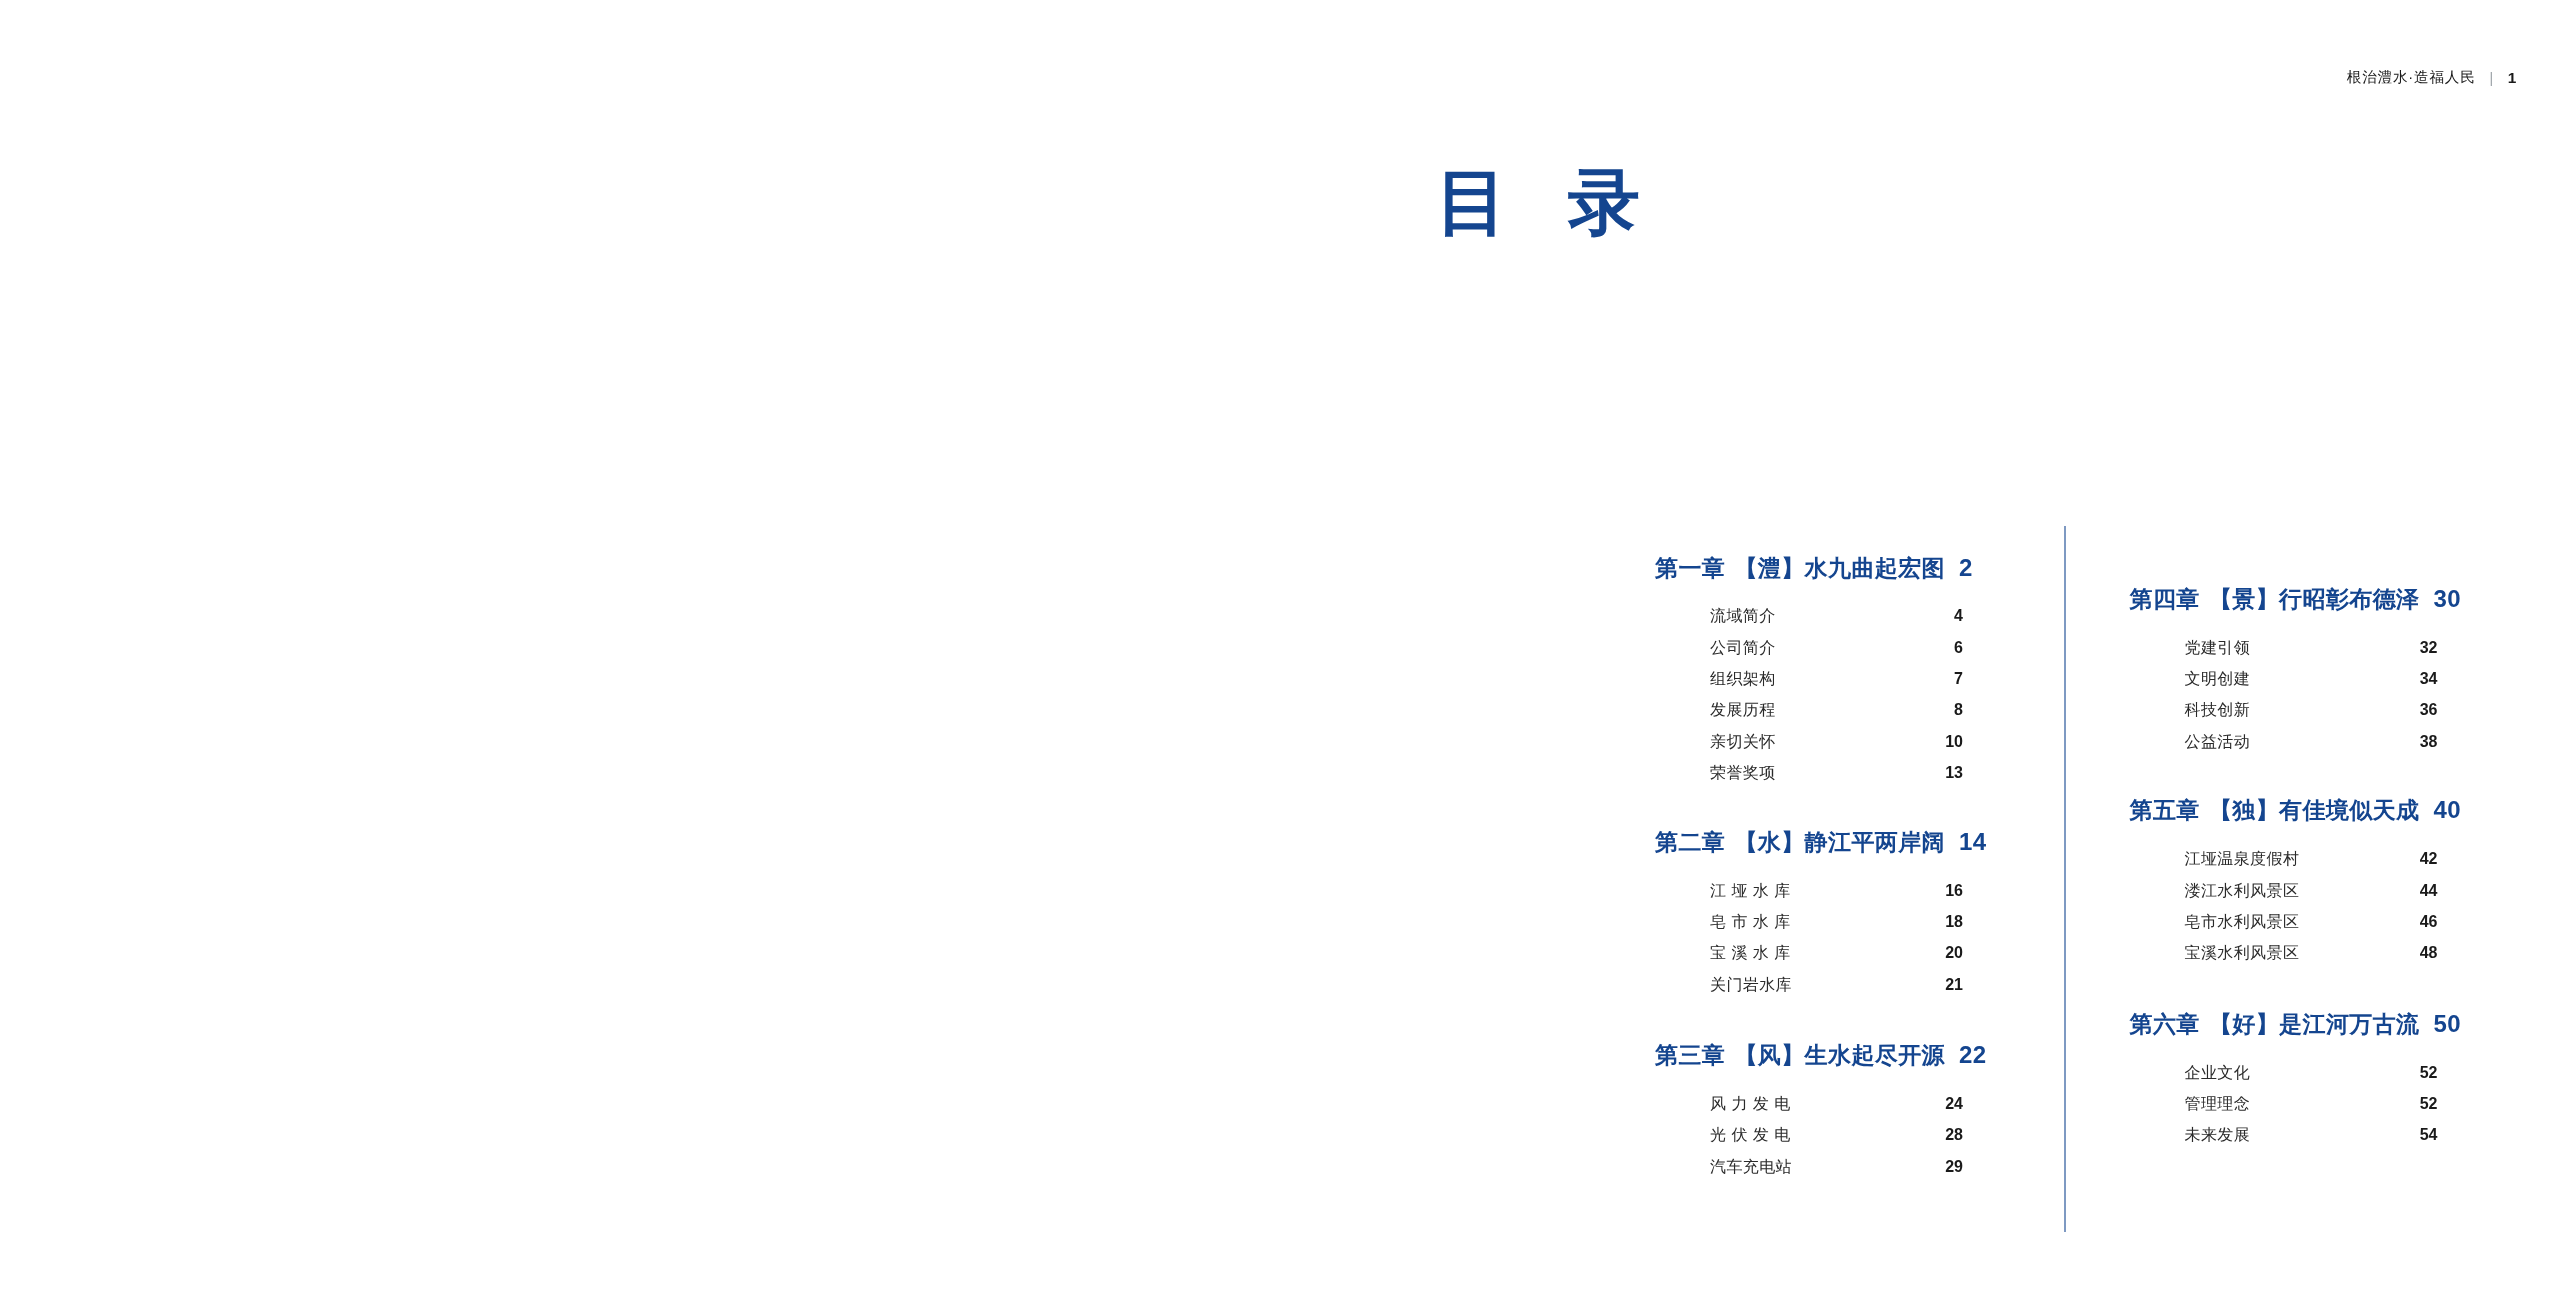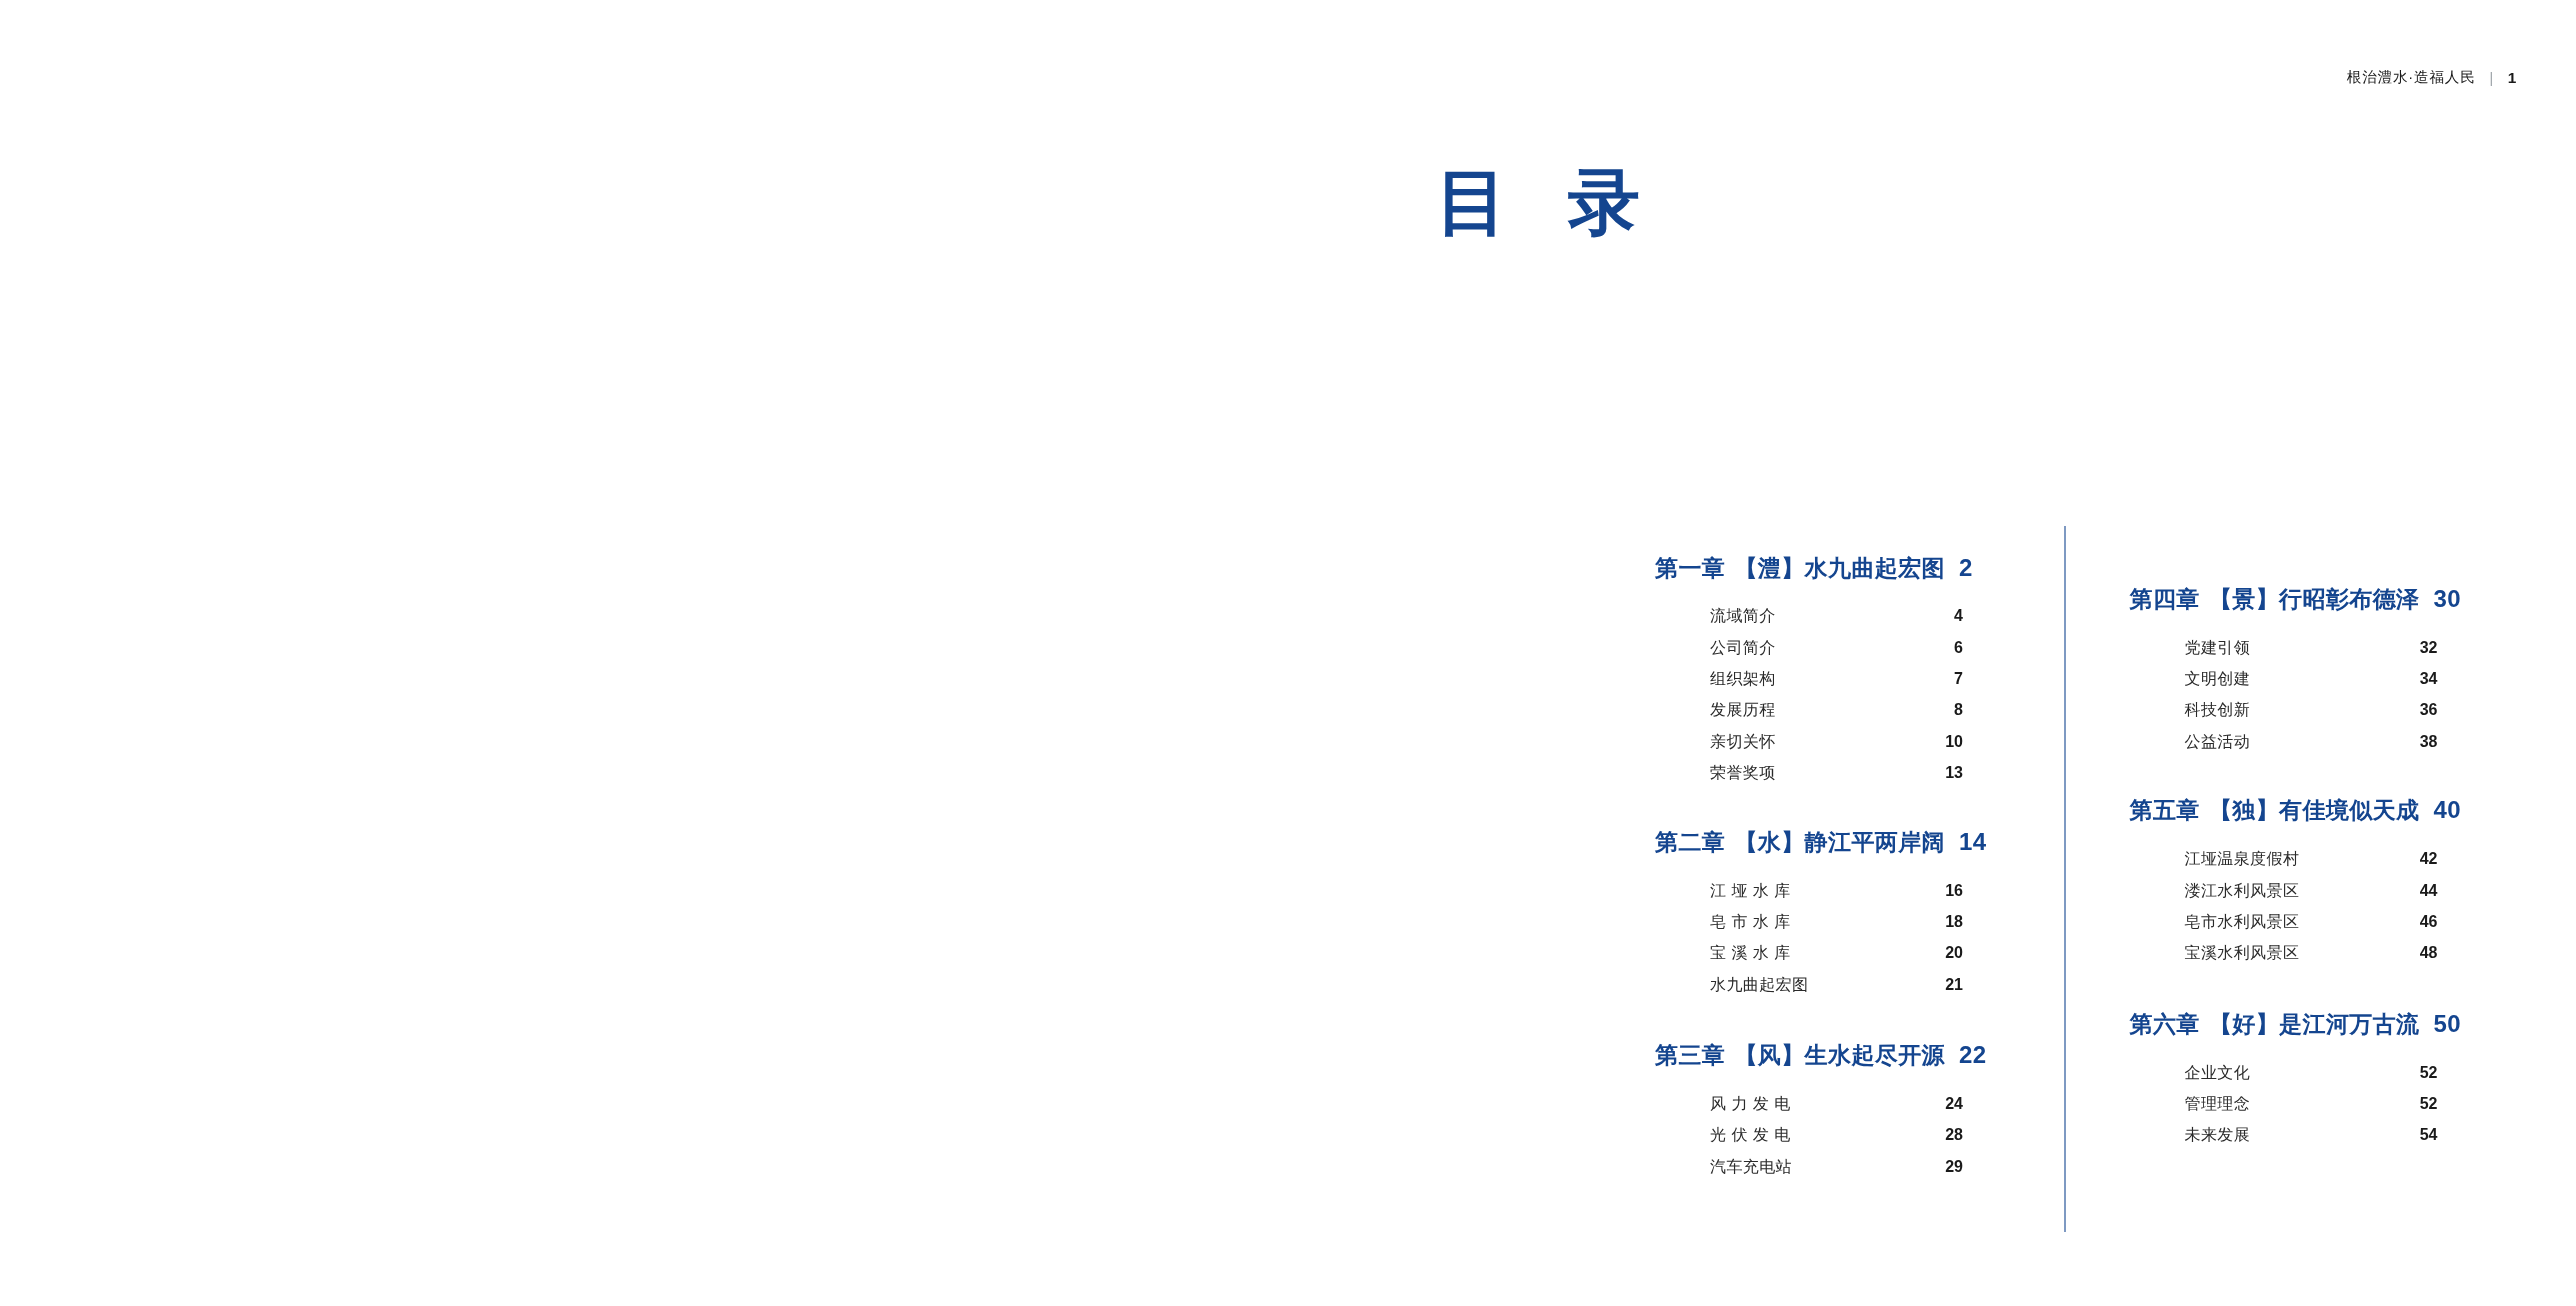--- a/index.html
+++ b/index.html
@@ -201,21 +201,21 @@
             </div>
             <div class="entry">
               <span class="e-name spaced">皂市水库</span>
               <span class="e-page">18</span>
             </div>
             <div class="entry">
               <span class="e-name spaced">宝溪水库</span>
               <span class="e-page">20</span>
             </div>
             <div class="entry">
-              <span class="e-name">水九曲起宏图</span>
+              <span class="e-name">关门岩水库</span>
               <span class="e-page">21</span>
             </div>
           </div>
         </div>
         <div class="chapter">
           <div class="chapter-head">
             <span class="ch-label">第三章</span>
             <span class="ch-title">【风】生水起尽开源</span>
             <span class="ch-page">22</span>
           </div>

